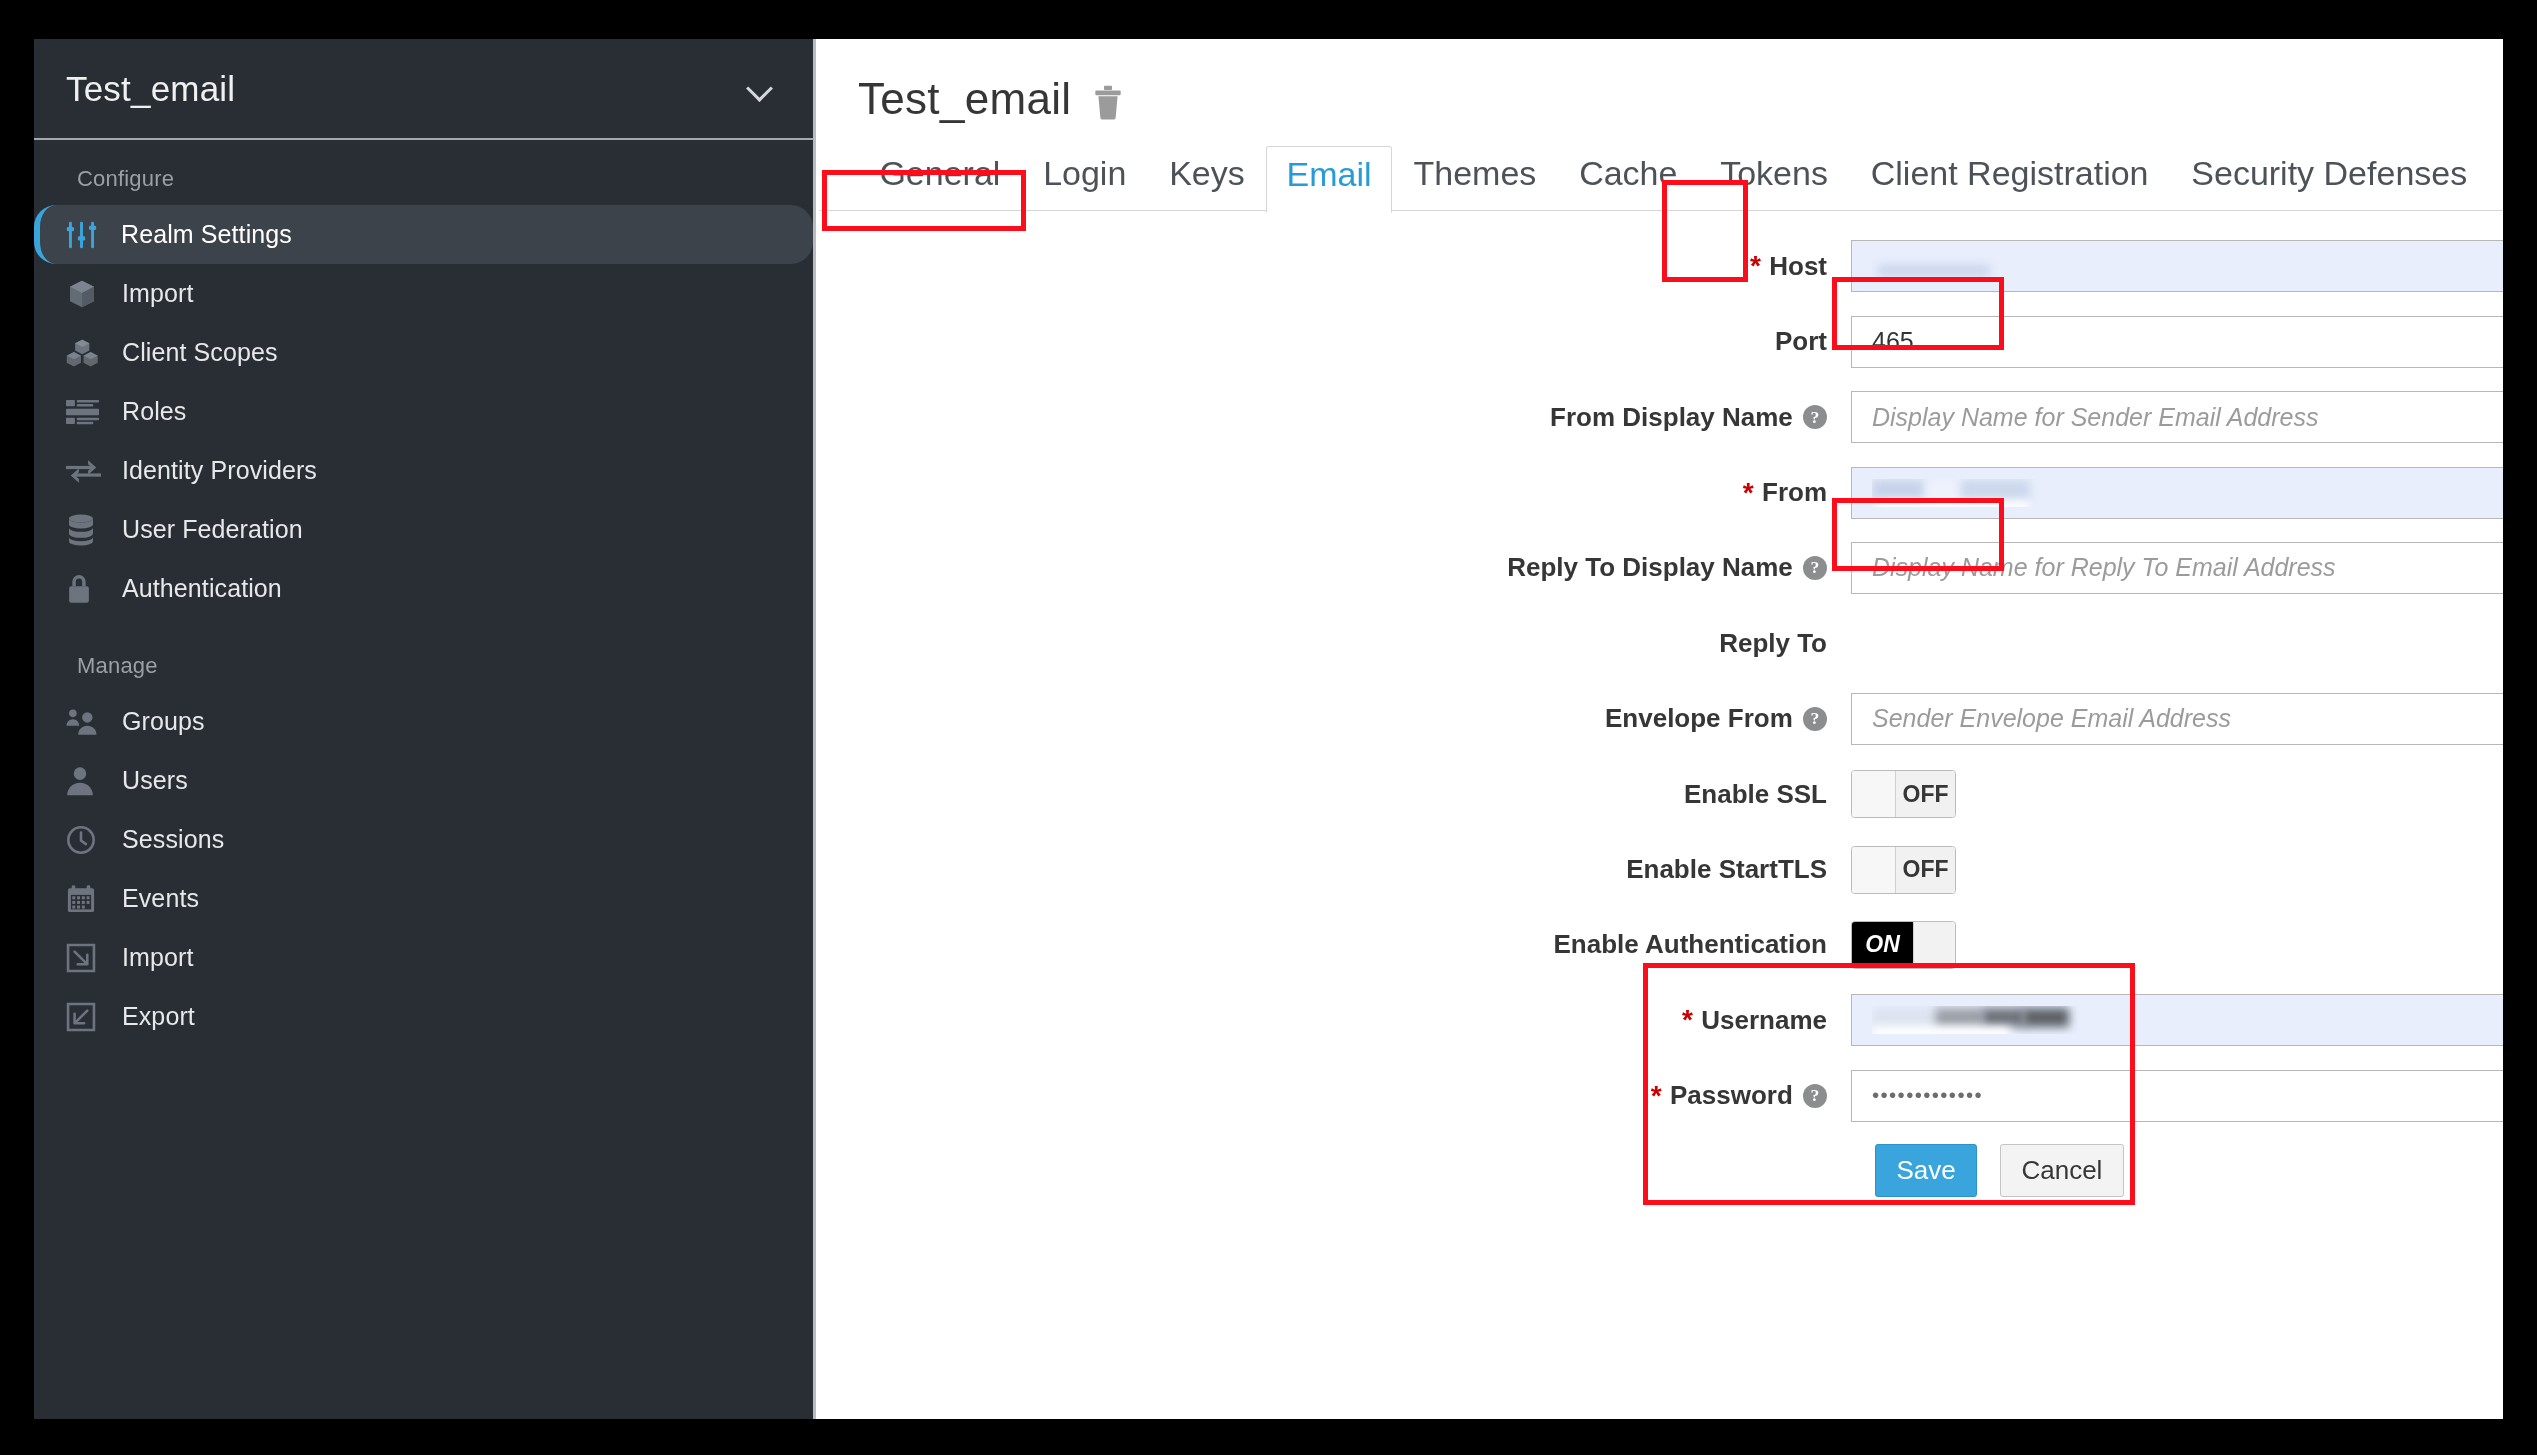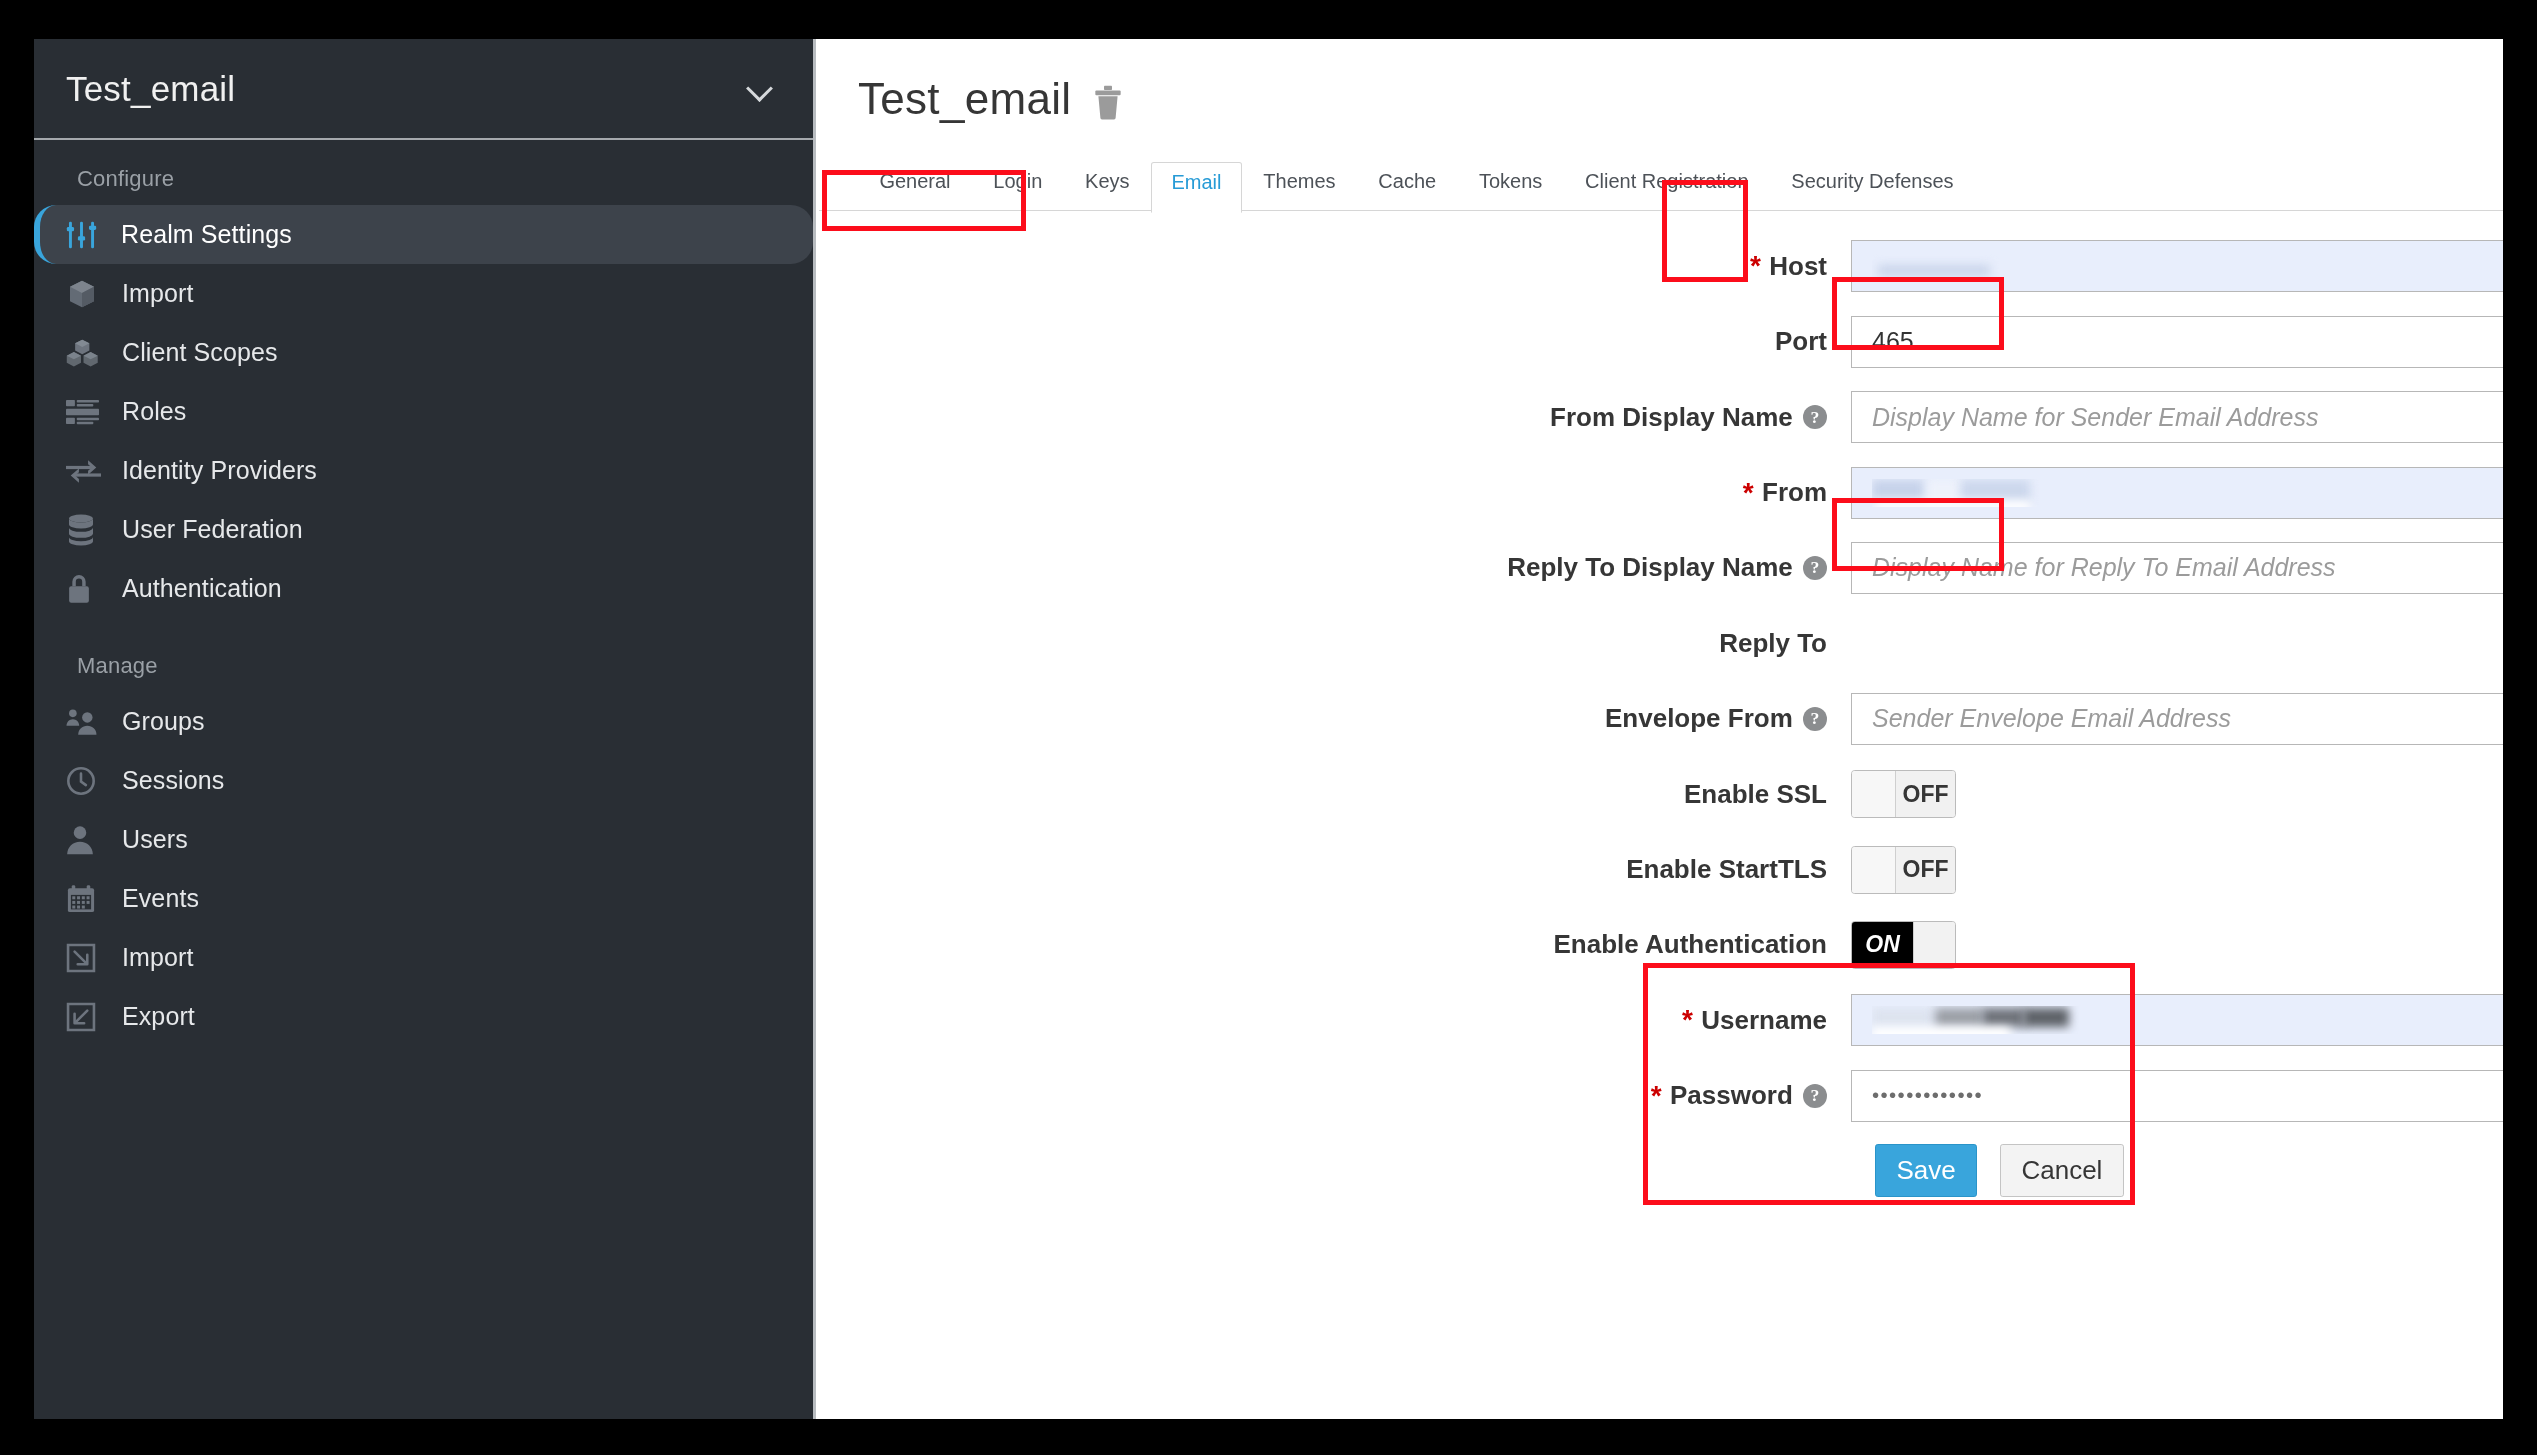--- a/index.html
+++ b/index.html
@@ -152,21 +152,21 @@
   #tabs::after {
     content: "";
     position: absolute;
     left: 0;
     right: 0;
     bottom: 0;
     height: 1.9px;
     background: #d6d6d6;
   }
   .tab {
-    font-size: 20px;
+    font-size: 34px;
     color: #4d5258;
     padding: 0 21.4px 18.6px 21.4px;
     cursor: pointer;
     position: relative;
     z-index: 2;
     white-space: nowrap;
   }
   .tab.active {
     color: #279bd6;
     background: #ffffff;
@@ -429,37 +429,37 @@
                 <path d="M0.4 14 c0 -3 2.3 -5.2 5 -5.2 s5 2.2 5 5.2 z"></path>
                 <circle cx="16.8" cy="7.4" r="4.1"></circle>
                 <path d="M9.6 21 c0 -4 3.2 -7 7.2 -7 s7.2 3 7.2 7 z"></path>
               </g>
             </svg>
           </span>
           <span class="nav-label">Groups</span>
         </div>
         <div class="nav-item">
           <span class="nav-icon">
+            <svg class="ic" width="28" height="30" viewBox="0 0 20 22">
+              <g fill="#6d747e">
+                <circle cx="10" cy="5.6" r="4.6"></circle>
+                <path d="M0.6 21.5 c0 -5.2 4.2 -9.2 9.4 -9.2 s9.4 4 9.4 9.2 z"></path>
+              </g>
+            </svg>
+          </span>
+          <span class="nav-label">Users</span>
+        </div>
+        <div class="nav-item">
+          <span class="nav-icon">
             <svg class="ic" width="30" height="30" viewBox="0 0 22 22">
               <circle cx="11" cy="11" r="9.3" fill="none" stroke="#6d747e" stroke-width="1.9"></circle>
               <path d="M11 5.6 V11.4 L14.6 14" fill="none" stroke="#6d747e" stroke-width="1.9" stroke-linecap="round"></path>
             </svg>
           </span>
           <span class="nav-label">Sessions</span>
-        </div>
-        <div class="nav-item">
-          <span class="nav-icon">
-            <svg class="ic" width="28" height="30" viewBox="0 0 20 22">
-              <g fill="#6d747e">
-                <circle cx="10" cy="5.6" r="4.6"></circle>
-                <path d="M0.6 21.5 c0 -5.2 4.2 -9.2 9.4 -9.2 s9.4 4 9.4 9.2 z"></path>
-              </g>
-            </svg>
-          </span>
-          <span class="nav-label">Users</span>
         </div>
         <div class="nav-item">
           <span class="nav-icon">
             <svg class="ic" width="30" height="30" viewBox="0 0 22 22">
               <g fill="#6d747e">
                 <rect x="1.4" y="3.2" width="19.2" height="17.4" rx="1.4"></rect>
                 <rect x="4.2" y="0.9" width="2.6" height="4.2" rx="1"></rect>
                 <rect x="15.2" y="0.9" width="2.6" height="4.2" rx="1"></rect>
               </g>
               <g fill="#292e34">

